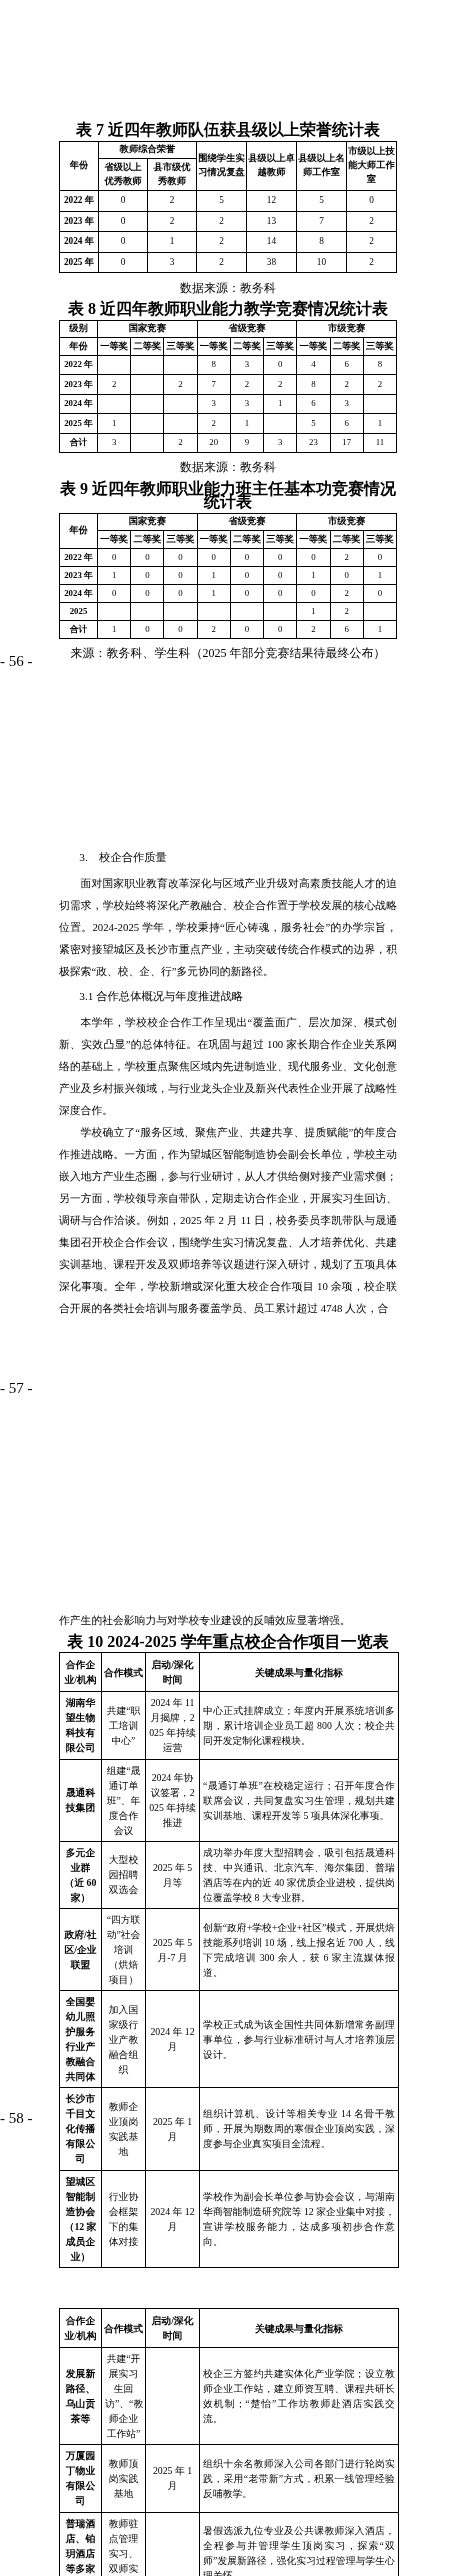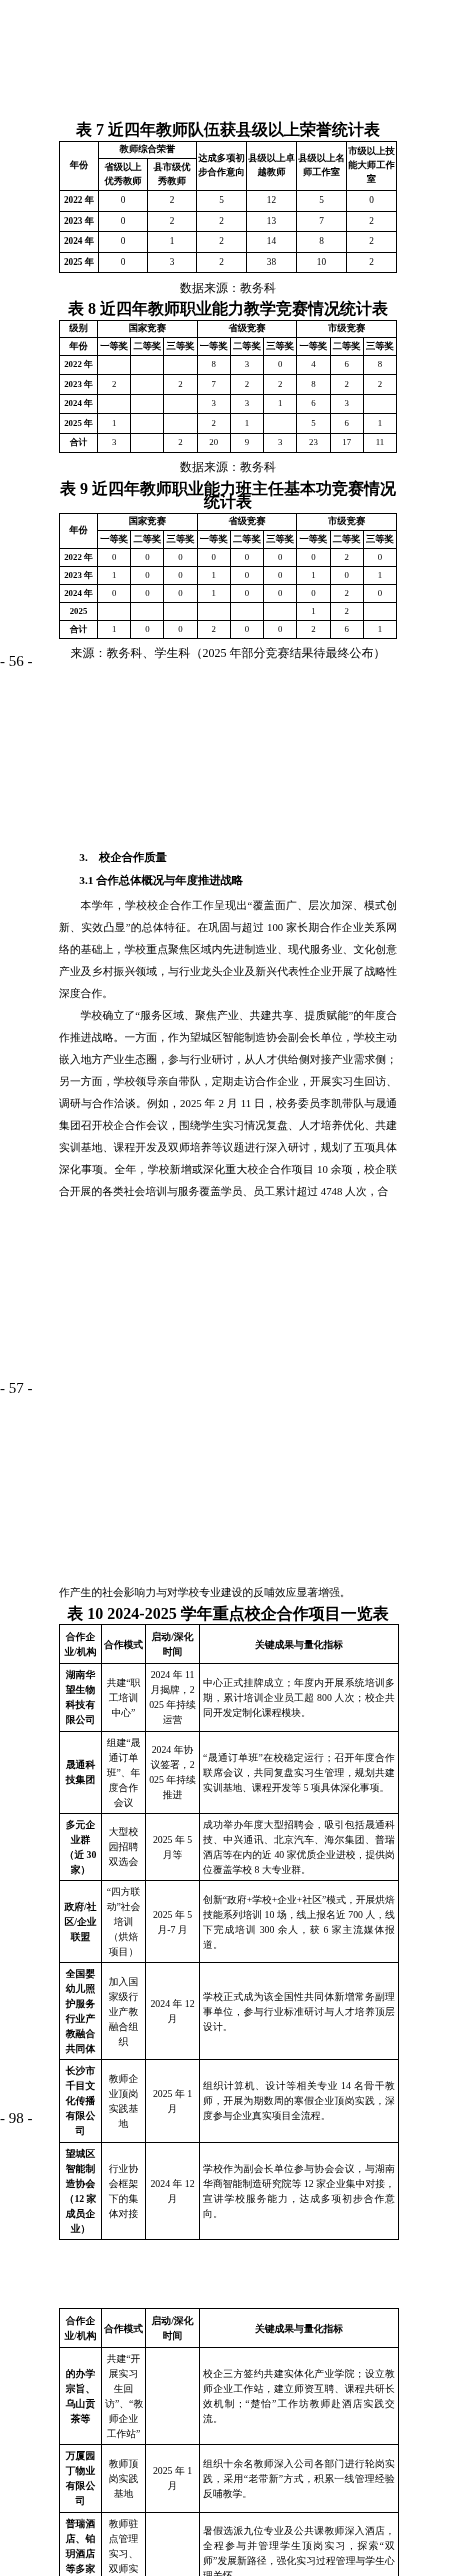--- a/index.html
+++ b/index.html
@@ -18,23 +18,23 @@
   .t8,.t9{font-size:8.8px;line-height:1.45;}
   .t8 th,.t9 th{font-size:9.3px;margin-top:24px;}
   .t8 tbody td{height:15.5px;}
   .t9 tbody td{height:14px;}
   .t7 tbody td:first-child,.t8 tbody td:first-child,.t9 tbody td:first-child{font-weight:bold;}
   .t10{font-size:9.8px;line-height:15px;}
   .t10 th{font-size:9.8px;padding:4.1px 1px;}
   .t10 tbody td{padding:3.1px 3.1px;}
   .t10 tbody td:first-child{font-weight:bold;}
   .t10 tbody td:last-child{text-align:justify;text-align-last:left;}
-  h2.sec{font-size:11.3px;font-weight:bold;margin:7.2px 0 6.2px 0;line-height:15.5px;text-indent:1.8em;}
+  h2.sec{font-size:11.3px;font-weight:normal;margin:7.2px 0 6.2px 0;line-height:15.5px;text-indent:1.8em;}
   p.body{font-size:10.8px;line-height:22px;text-align:justify;margin:0;text-indent:2em;}
-  p.cont{text-indent:0;}
+  p.cont{text-indent:0;margin-top:28px;}
   .pagenum{position:absolute;left:0;width:456px;text-align:left;font-size:15px;color:#000;}
 </style>
 </head>
 <body>
 
 <div class="page" style="top:123px;">
 
   <div class="caption">表 7 近四年教师队伍获县级以上荣誉统计表</div>
   <table class="t7">
     <colgroup>
@@ -43,21 +43,21 @@
         <col style="width:49px">
         <col style="width:50px">
         <col style="width:50px">
         <col style="width:50px">
         <col style="width:50px">
       </colgroup>
     <thead>
       <tr>
         <th rowspan="2">年份</th>
         <th colspan="2">教师综合荣誉</th>
-        <th rowspan="2">达成多项初步合作意向</th>
+        <th rowspan="2">围绕学生实习情况复盘</th>
         <th rowspan="2">县级以上卓越教师</th>
         <th rowspan="2">县级以上名师工作室</th>
         <th rowspan="2">市级以上技能大师工作室</th>
       </tr>
       <tr>
         <th>省级以上优秀教师</th>
         <th>县市级优秀教师</th>
       </tr>
     </thead>
     <tbody>
@@ -277,20 +277,21 @@
           <td>1</td>
         </tr>
       </tbody>
   </table>
   <div class="source">来源：教务科、学生科（2025 年部分竞赛结果待最终公布）</div>
 </div>
 <div class="pagenum" style="top:653px;">- 56 -</div>
 
 <div class="page" style="top:850px;">
   <h2 class="sec" style="margin-top:0;">3.　校企合作质量</h2>
+  <p class="body">面对国家职业教育改革深化与区域产业升级对高素质技能人才的迫切需求，学校始终将深化产教融合、校企合作置于学校发展的核心战略位置。2024-2025 学年，学校秉持“匠心铸魂，服务社会”的办学宗旨，紧密对接望城区及长沙市重点产业，主动突破传统合作模式的边界，积极探索“政、校、企、行”多元协同的新路径。</p>
   <h2 class="sec">3.1 合作总体概况与年度推进战略</h2>
   <p class="body">本学年，学校校企合作工作呈现出“覆盖面广、层次加深、模式创新、实效凸显”的总体特征。在巩固与超过 100 家长期合作企业关系网络的基础上，学校重点聚焦区域内先进制造业、现代服务业、文化创意产业及乡村振兴领域，与行业龙头企业及新兴代表性企业开展了战略性深度合作。</p>
   <p class="body">学校确立了“服务区域、聚焦产业、共建共享、提质赋能”的年度合作推进战略。一方面，作为望城区智能制造协会副会长单位，学校主动嵌入地方产业生态圈，参与行业研讨，从人才供给侧对接产业需求侧；另一方面，学校领导亲自带队，定期走访合作企业，开展实习生回访、调研与合作洽谈。例如，2025 年 2 月 11 日，校务委员李凯带队与晟通集团召开校企合作会议，围绕学生实习情况复盘、人才培养优化、共建实训基地、课程开发及双师培养等议题进行深入研讨，规划了五项具体深化事项。全年，学校新增或深化重大校企合作项目 10 余项，校企联合开展的各类社会培训与服务覆盖学员、员工累计超过 4748 人次，合</p>
 </div>
 <div class="pagenum" style="top:1380px;">- 57 -</div>
 
 <div class="page" style="top:1583px;">
   <p class="body cont" style="line-height:18.5px;margin-bottom:5.2px;">作产生的社会影响力与对学校专业建设的反哺效应显著增强。</p>
   <div class="caption">表 10 2024-2025 学年重点校企合作项目一览表</div>
   <table class="t10">
@@ -315,21 +316,21 @@
           <td>2024 年 11 月揭牌，2025 年持续运营</td>
           <td>中心正式挂牌成立；年度内开展系统培训多期，累计培训企业员工超 800 人次；校企共同开发定制化课程模块。</td>
         </tr>
         <tr>
           <td>晟通科技集团</td>
           <td>组建“晟通订单班”、年度合作会议</td>
           <td>2024 年协议签署，2025 年持续推进</td>
           <td>“晟通订单班”在校稳定运行；召开年度合作联席会议，共同复盘实习生管理，规划共建实训基地、课程开发等 5 项具体深化事项。</td>
         </tr>
         <tr>
-          <td>多元企业群（近 30 家）</td>
+          <td>多元企业群（近 60 家）</td>
           <td>大型校园招聘双选会</td>
           <td>2025 年 5 月等</td>
           <td>成功举办年度大型招聘会，吸引包括晟通科技、中兴通讯、北京汽车、海尔集团、普瑞酒店等在内的近 40 家优质企业进校，提供岗位覆盖学校 8 大专业群。</td>
         </tr>
         <tr>
           <td>政府/社区/企业联盟</td>
           <td>“四方联动”社会培训（烘焙项目）</td>
           <td>2025 年 5 月-7 月</td>
           <td>创新“政府+学校+企业+社区”模式，开展烘焙技能系列培训 10 场，线上报名近 700 人，线下完成培训 300 余人，获 6 家主流媒体报道。</td>
         </tr>
@@ -347,41 +348,41 @@
         </tr>
         <tr>
           <td>望城区智能制造协会（12 家成员企业）</td>
           <td>行业协会框架下的集体对接</td>
           <td>2024 年 12 月</td>
           <td>学校作为副会长单位参与协会会议，与湖南华商智能制造研究院等 12 家企业集中对接，宣讲学校服务能力，达成多项初步合作意向。</td>
         </tr>
       </tbody>
   </table>
 </div>
-<div class="pagenum" style="top:2110px;">- 98 -</div>
+<div class="pagenum" style="top:2110px;">- 58 -</div>
 
 <div class="page" style="top:2308px;">
   <table class="t10">
     <colgroup>
         <col style="width:42px">
         <col style="width:44px">
         <col style="width:54px">
         <col style="width:199px">
       </colgroup>
     <thead>
       <tr>
         <th>合作企业/机构</th>
         <th>合作模式</th>
         <th>启动/深化时间</th>
         <th>关键成果与量化指标</th>
       </tr>
     </thead>
     <tbody>
         <tr>
-          <td>的办学宗旨、乌山贡茶等</td>
+          <td>发展新路径、乌山贡茶等</td>
           <td>共建“开展实习生回访”、“教师企业工作站”</td>
           <td></td>
           <td>校企三方签约共建实体化产业学院；设立教师企业工作站，建立师资互聘、课程共研长效机制；“楚怡”工作坊教师赴酒店实践交流。</td>
         </tr>
         <tr>
           <td>万厦园丁物业有限公司</td>
           <td>教师顶岗实践基地</td>
           <td>2025 年 1 月</td>
           <td>组织十余名教师深入公司各部门进行轮岗实践，采用“老带新”方式，积累一线管理经验反哺教学。</td>
         </tr>

